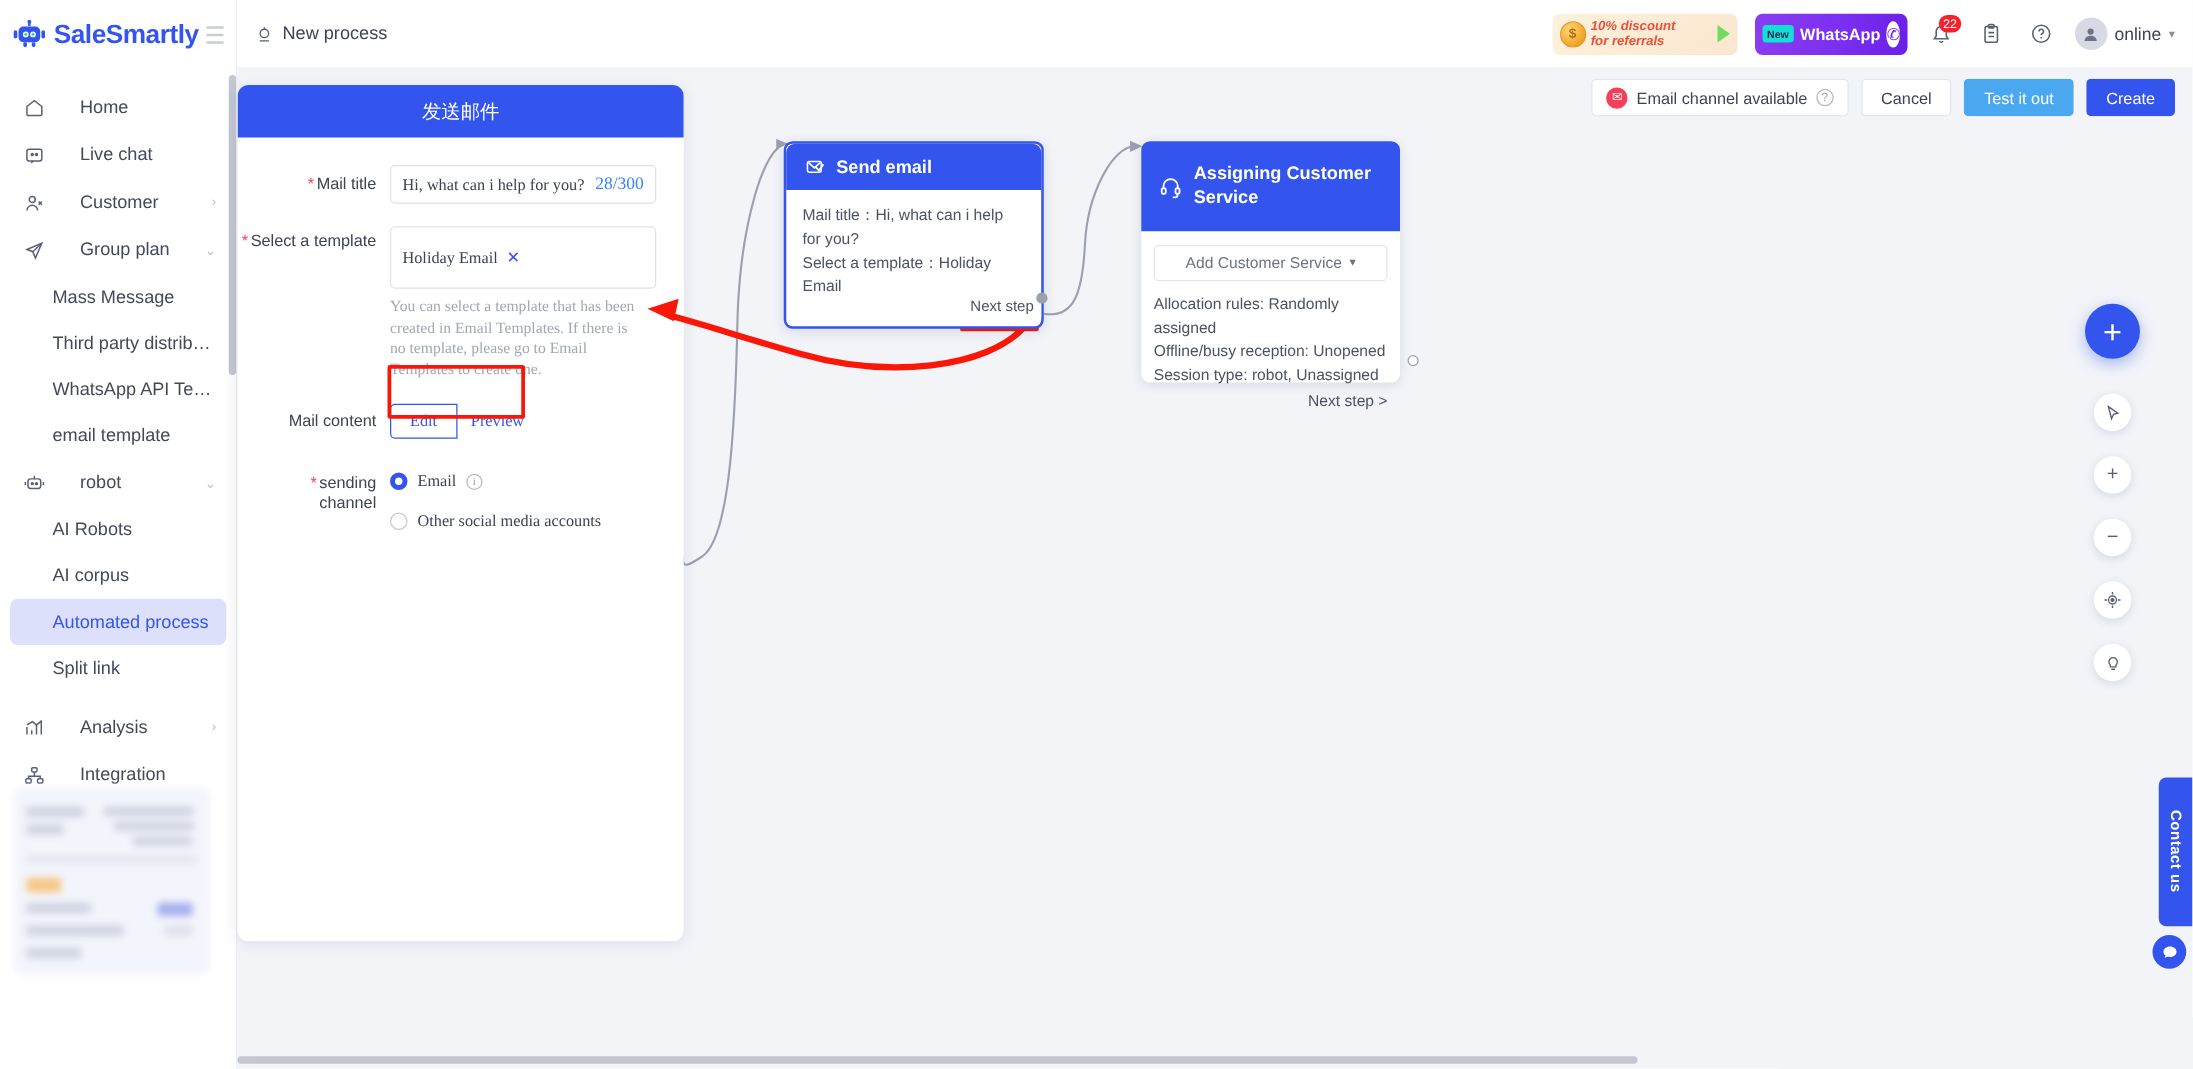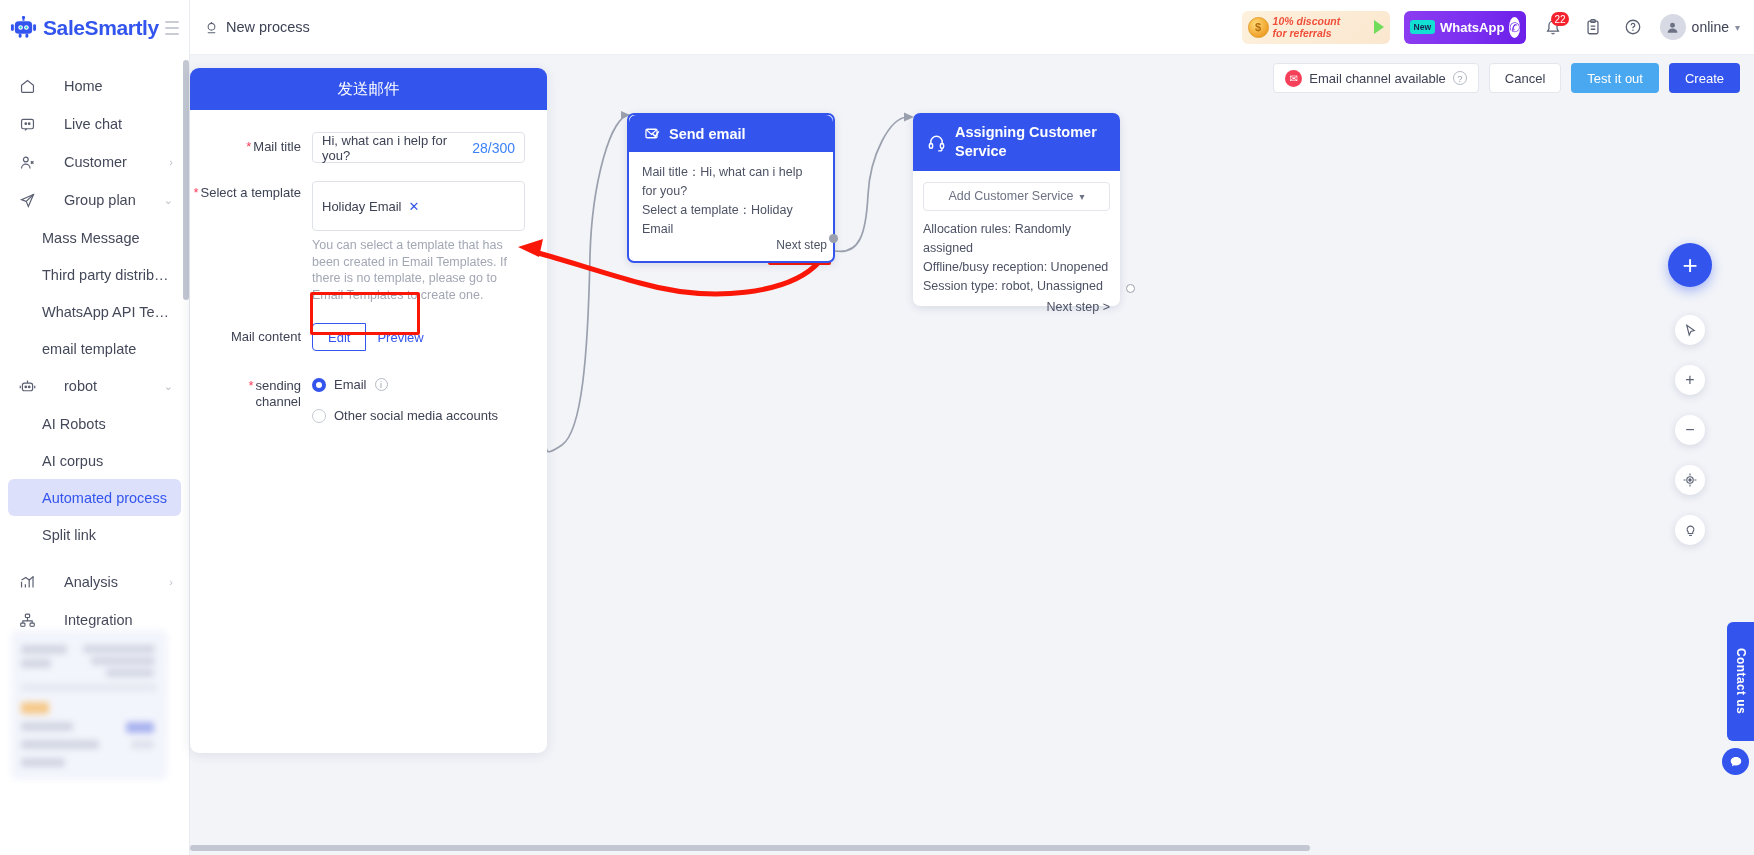--- a/index.html
+++ b/index.html
@@ -109,21 +109,21 @@
     background: #fff; border-radius: 9px; box-shadow: 0 2px 12px rgba(40,50,90,.10); overflow: hidden;
   }
   .panel-head { height: 42px; background: #3355ee; color: #fff; display: flex; align-items: center; justify-content: center; font-size: 15.5px; }
   .panel-body { padding: 22px 22px 0 0; }
   .frow { display: flex; align-items: flex-start; margin-bottom: 18px; }
   .flabel {
     width: 122px; flex: 0 0 122px; text-align: right; padding-right: 11px;
     font-size: 13px; color: #3d4254; line-height: 16px; padding-top: 7px;
   }
   .req { color: #f5405a; margin-right: 2px; }
-  .fctrl { flex: 1; }
+  .fctrl { flex: 1; font-family: Liberation Serif, serif; }
   .inp {
     height: 31px; border: 1px solid #dfe2e8; border-radius: 4px; background: #fff;
     display: flex; align-items: center; padding: 0 9px; font-size: 13px; color: #3d4254;
   }
   .counter { margin-left: auto; color: #3b82f6; font-size: 14px; }
   .tag { display: inline-flex; align-items: center; gap: 7px; font-size: 13px; color: #3d4254; }
   .tag-x { color: #3355ee; font-size: 13px; cursor: pointer; }
   .hint { font-size: 12.5px; color: #a2a7b4; line-height: 16.5px; padding-top: 6px; max-width: 205px; }
 
   .seg-wrap { position: relative; display: inline-flex; }
@@ -502,21 +502,21 @@
         <div>Mail title：Hi, what can i help for you?</div>
         <div>Select a template：Holiday Email</div>
       </div>
       <div class="next-step" style="right:0px; bottom:7px;">
         <span>Next step</span>
       </div>
       <div class="port" style="position:absolute; right:-5px; bottom:18px;"></div>
     </div>
 
     <div class="node" style="left:723px; top:58px; width:207px; height:193px;">
-      <div class="node-head" style="height:58px; align-items:center;">
+      <div class="node-head" style="height:72px; align-items:center;">
         <svg width="19" height="19" viewBox="0 0 20 20" fill="none" stroke="#fff" stroke-width="1.5">
           <path d="M4 12V9.5a6 6 0 0 1 12 0V12"></path>
             <rect x="2.5" y="11" width="3.4" height="5" rx="1.6"></rect>
             <rect x="14.1" y="11" width="3.4" height="5" rx="1.6"></rect>
             <path d="M15.8 16v.8a2 2 0 0 1-2 2h-2"></path>
         </svg>
         <div style="line-height:19px">
           <div>Assigning Customer</div>
           <div>Service</div>
         </div>

